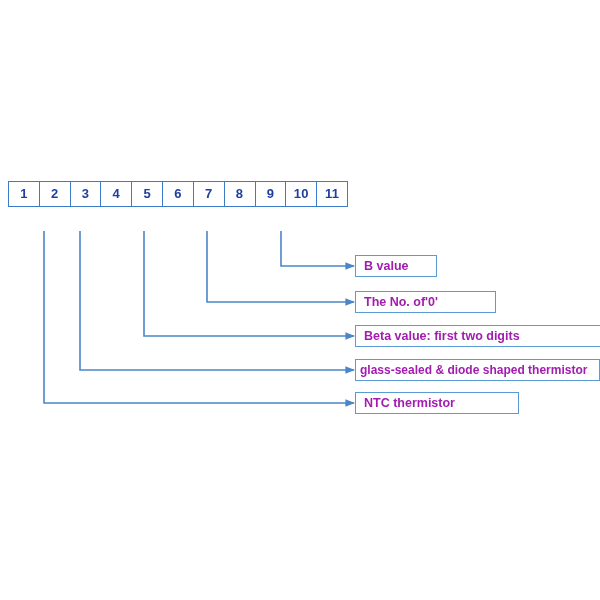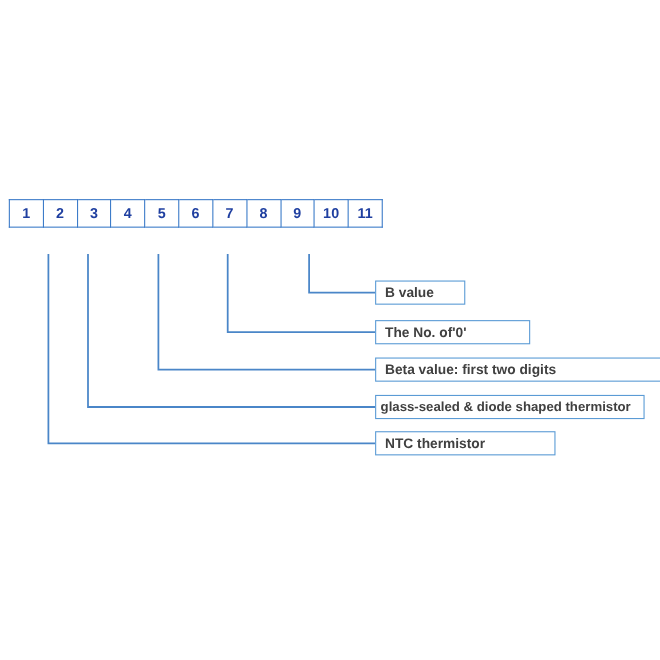--- a/index.html
+++ b/index.html
@@ -44,26 +44,26 @@
     padding: 0;
     line-height: 24px;
   }
   .pn-table tr.row-values td {
     font-size: 14px;
   }
 
   
   .callout {
     position: absolute;
-    left: 341px;
+    left: 355px;
     height: 22px;
     box-sizing: border-box;
     border: 1px solid #5b9bd5;
     background: #ffffff;
-    color: #404040;
+    color: #a21caf;
     font-size: 12.5px;
     font-weight: bold;
     line-height: 20px;
     white-space: nowrap;
     overflow: hidden;
     display: flex;
     align-items: center;
   }
   .callout span {
     display: block;

